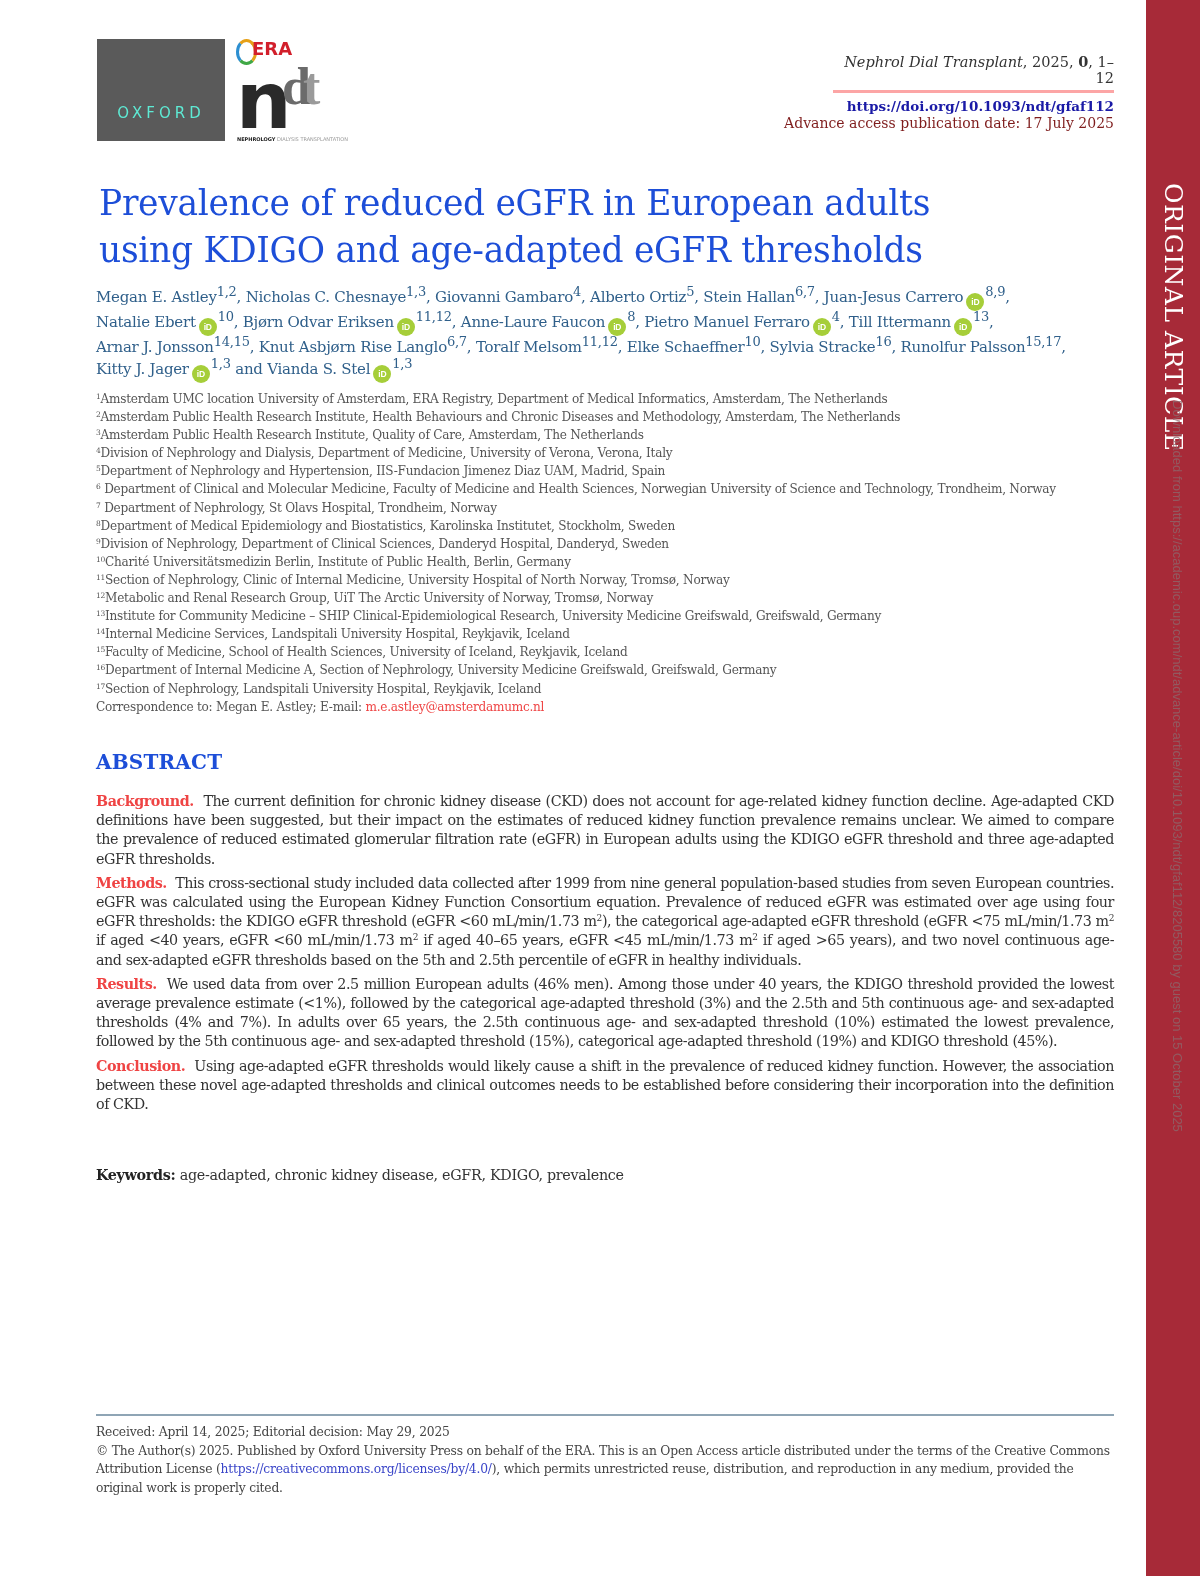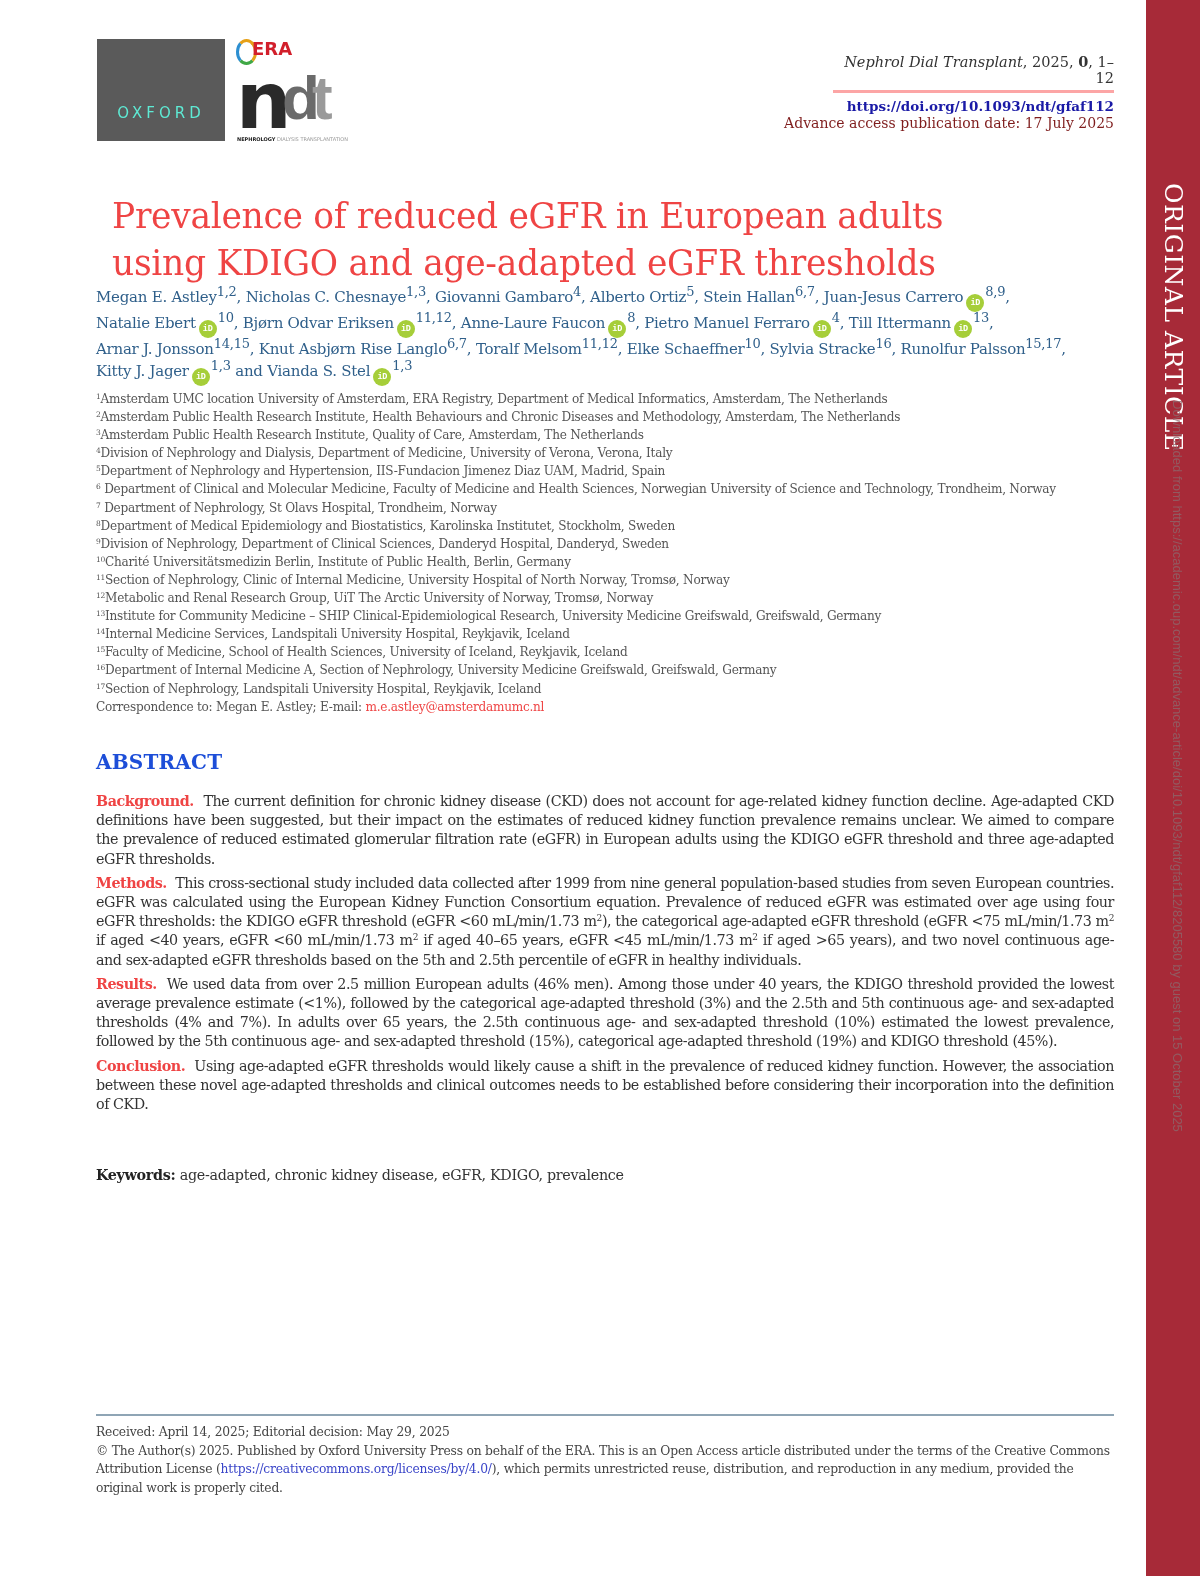--- a/index.html
+++ b/index.html
@@ -10,41 +10,41 @@
   .sidebar-label { position: absolute; left: 1150px; top: 183px; width: 46px; writing-mode: vertical-rl; font-family: "DejaVu Serif", serif; font-size: 25px; letter-spacing: 0.5px; color: #ffffff; line-height: 46px; text-align: left; white-space: nowrap; }
   .sidebar-watermark { position: absolute; left: 1150px; top: 400px; width: 46px; writing-mode: vertical-rl; font-family: "Liberation Sans", sans-serif; font-size: 13px; color: #8c6a6e; line-height: 38px; white-space: nowrap; opacity: 0.75; }
 
   
   .oxford-logo { position: absolute; left: 97px; top: 39px; width: 128px; height: 102px; background: #5a5a5a; }
   .oxford-text { position: absolute; left: 0; right: 0; bottom: 19px; text-align: center; color: #5eead4; font-family: "DejaVu Sans", sans-serif; font-size: 15px; letter-spacing: 4px; }
   .ndt-logo { position: absolute; left: 236px; top: 36px; width: 118px; height: 108px; }
   .era-mark { position: absolute; left: 3px; top: 2px; font-family: "DejaVu Sans", sans-serif; font-weight: bold; font-size: 18px; color: #d21f2b; }
   .era-ring { position: absolute; left: 0; top: 3px; width: 15px; height: 20px; border-radius: 50%; border: 3px solid #e6a017; border-left-color: #2d8fd1; border-bottom-color: #40a845; }
   .ndt-n { position: absolute; left: 0; top: 30px; font-family: "DejaVu Sans", sans-serif; font-weight: bold; font-size: 78px; color: #2a2a2a; line-height: 70px; letter-spacing: -8px; }
-  .ndt-dt { position: absolute; left: 46px; top: 2px; font-family: Liberation Sans, sans-serif; font-weight: bold; font-size: 62px; line-height: 98px; letter-spacing: -8px; margin-top: 11px; }
+  .ndt-dt { position: absolute; left: 46px; top: 2px; font-family: Liberation Serif, serif; font-weight: bold; font-size: 52px; line-height: 98px; letter-spacing: -8px; }
   .ndt-d { color: #6b6b6b; }
   .ndt-t { color: #9a9a9a; }
   .ndt-sub { position: absolute; left: 1px; top: 100px; font-family: "DejaVu Sans", sans-serif; font-size: 5px; color: #333; white-space: nowrap; }
   .ndt-sub b { color: #222; }
   .ndt-sub span { color: #999; }
 
   
   .journal-info { position: absolute; right: 86px; top: 53px; text-align: right; font-family: "DejaVu Serif", serif; font-size: 14.5px; color: #333; }
   .journal-cite { padding-bottom: 4px; border-bottom: 3px solid #fca5a5; display: inline-block; width: 281px; }
   .journal-cite i { font-style: italic; }
   .doi-link { display: block; font-weight: bold; color: #1a1aa6; font-size: 13.5px; margin-top: 5px; text-decoration: none; }
   .pub-date { display: block; font-size: 14px; margin-top: 1px; color: #7f1d1d; }
 
   
-  .title { position: absolute; left: 96px; top: 177px; width: 1000px; font-family: "DejaVu Serif", serif; font-size: 34.5px; line-height: 47px; color: #ef4444; margin: 16px; font-weight: normal; letter-spacing: -0.3px; }
+  .title { position: absolute; left: 96px; top: 177px; width: 1000px; font-family: "DejaVu Serif", serif; font-size: 34.5px; line-height: 47px; color: #1d4ed8; margin: 3px; font-weight: normal; letter-spacing: -0.3px; }
 
   
   .authors { position: absolute; left: 96px; top: 286px; width: 1030px; font-size: 15px; line-height: 22px; color: #2f5f8a; letter-spacing: -0.25px; }
   .authors sup { font-size: 13px; vertical-align: 6px; line-height: 0; }
-  .orcid { display: inline-block; width: 18px; height: 18px; border-radius: 50%; background: #a6ce39; color: #fff; font-family: Liberation Mono, monospace; font-size: 8.5px; font-weight: bold; text-align: center; line-height: 18px; vertical-align: -3px; margin: 0 1px 0 3px; }
+  .orcid { display: inline-block; width: 18px; height: 18px; border-radius: 50%; background: #a6ce39; color: #fff; font-family: Liberation Sans, sans-serif; font-size: 8.5px; font-weight: bold; text-align: center; line-height: 18px; vertical-align: -3px; margin: 0 1px 0 3px; }
 
   
   .affiliations { position: absolute; left: 96px; top: 390px; width: 1030px; font-size: 12.1px; line-height: 18.1px; color: #555; letter-spacing: -0.25px; }
   .affiliations sup { font-size: 7.5px; vertical-align: 4px; line-height: 0; }
   .aff-row { white-space: nowrap; }
   .email-link { color: #ef4444; text-decoration: none; }
 
   
   .abstract-heading { position: absolute; left: 96px; top: 750px; font-family: "DejaVu Serif", serif; font-weight: bold; font-size: 20px; color: #1d4ed8; margin: 0; letter-spacing: 0.2px; }
   .abstract { position: absolute; left: 96px; top: 792px; width: 1018px; font-size: 14.3px; line-height: 19.2px; color: #333; letter-spacing: -0.45px; }

